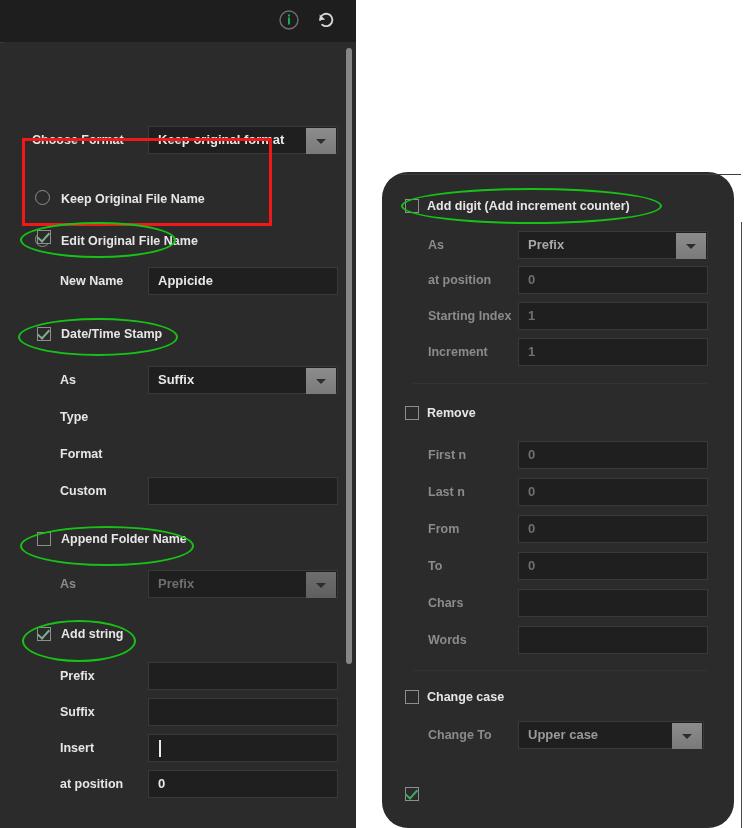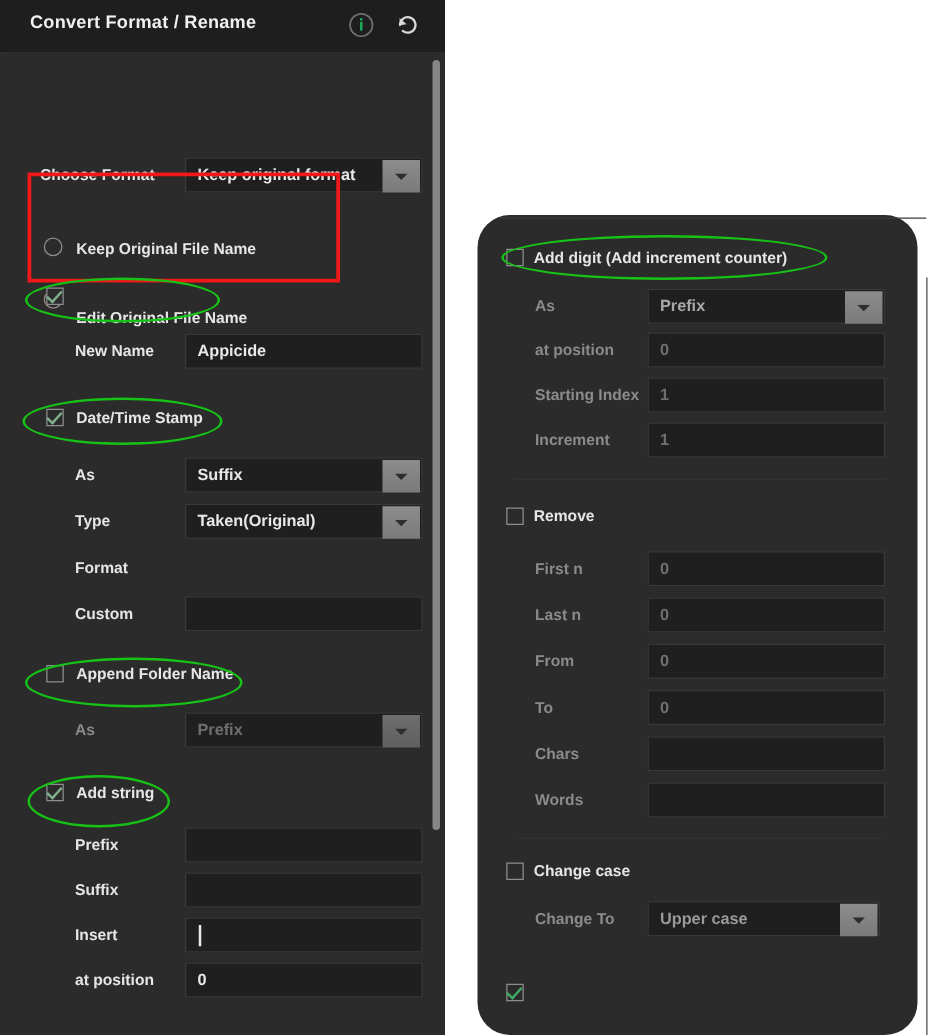--- a/index.html
+++ b/index.html
@@ -140,21 +140,20 @@
   }
 </style>
 </head>
 <body>
 
 <div id="root">
 
   <div class="panel" id="left-panel">
 
     <div class="panel-header">
-      <div class="panel-title">Convert Format / Rename</div>
 
       <div class="hdr-icon" id="info-icon">
         <svg width="24" height="24" viewBox="0 0 24 24">
           <circle cx="12" cy="12" r="9" fill="none" stroke="#6e6e6e" stroke-width="1.4"></circle>
           <rect x="11" y="9.5" width="2" height="7" fill="#18a95a"></rect>
           <rect x="11" y="6.5" width="2" height="2" fill="#18a95a"></rect>
         </svg>
       </div>
 
       <div class="hdr-icon" id="reset-icon">
@@ -170,43 +169,39 @@
       <div class="lbl" style="left:28px; top:84px;">Choose Format</div>
       <div class="field" style="left:144px; top:84px; width:190px;">
         <span class="val">Keep original format</span>
         <span class="dd-btn"></span>
       </div>
 
       <div class="rb" style="left:31px; top:148px;"></div>
       <div class="lbl" style="left:57px; top:143px;">Keep Original File Name</div>
 
       <div class="rb on" style="left:31px; top:190px;"></div>
-      <div class="lbl" style="left:57px; top:185px;margin-top:13px;">Edit Original File Name</div>
+      <div class="lbl" style="left:57px; top:185px;">Edit Original File Name</div>
 
       <div class="cb checked" style="left:33px; top:188px;"></div>
 
       <div class="lbl" style="left:56px; top:225px;">New Name</div>
       <div class="field" style="left:144px; top:225px; width:190px;">
         <span class="val">Appicide</span>
       </div>
 
       <div class="cb checked" style="left:33px; top:285px;"></div>
       <div class="lbl" style="left:57px; top:278px;">Date/Time Stamp</div>
 
       <div class="lbl" style="left:56px; top:324px;">As</div>
       <div class="field" style="left:144px; top:324px; width:190px;">
         <span class="val">Suffix</span>
         <span class="dd-btn"></span>
       </div>
 
       <div class="lbl" style="left:56px; top:361px;">Type</div>
-      <div class="field" style="left:144px; top:361px; width:190px;">
-        <span class="val">Taken(Original)</span>
-        <span class="dd-btn"></span>
-      </div>
 
       <div class="lbl" style="left:56px; top:398px;">Format</div>
 
       <div class="lbl" style="left:56px; top:435px;">Custom</div>
       <div class="field" style="left:144px; top:435px; width:190px;">
         <span class="val"></span>
       </div>
 
       <div class="cb" style="left:33px; top:490px;"></div>
       <div class="lbl" style="left:57px; top:483px;">Append Folder Name</div>

